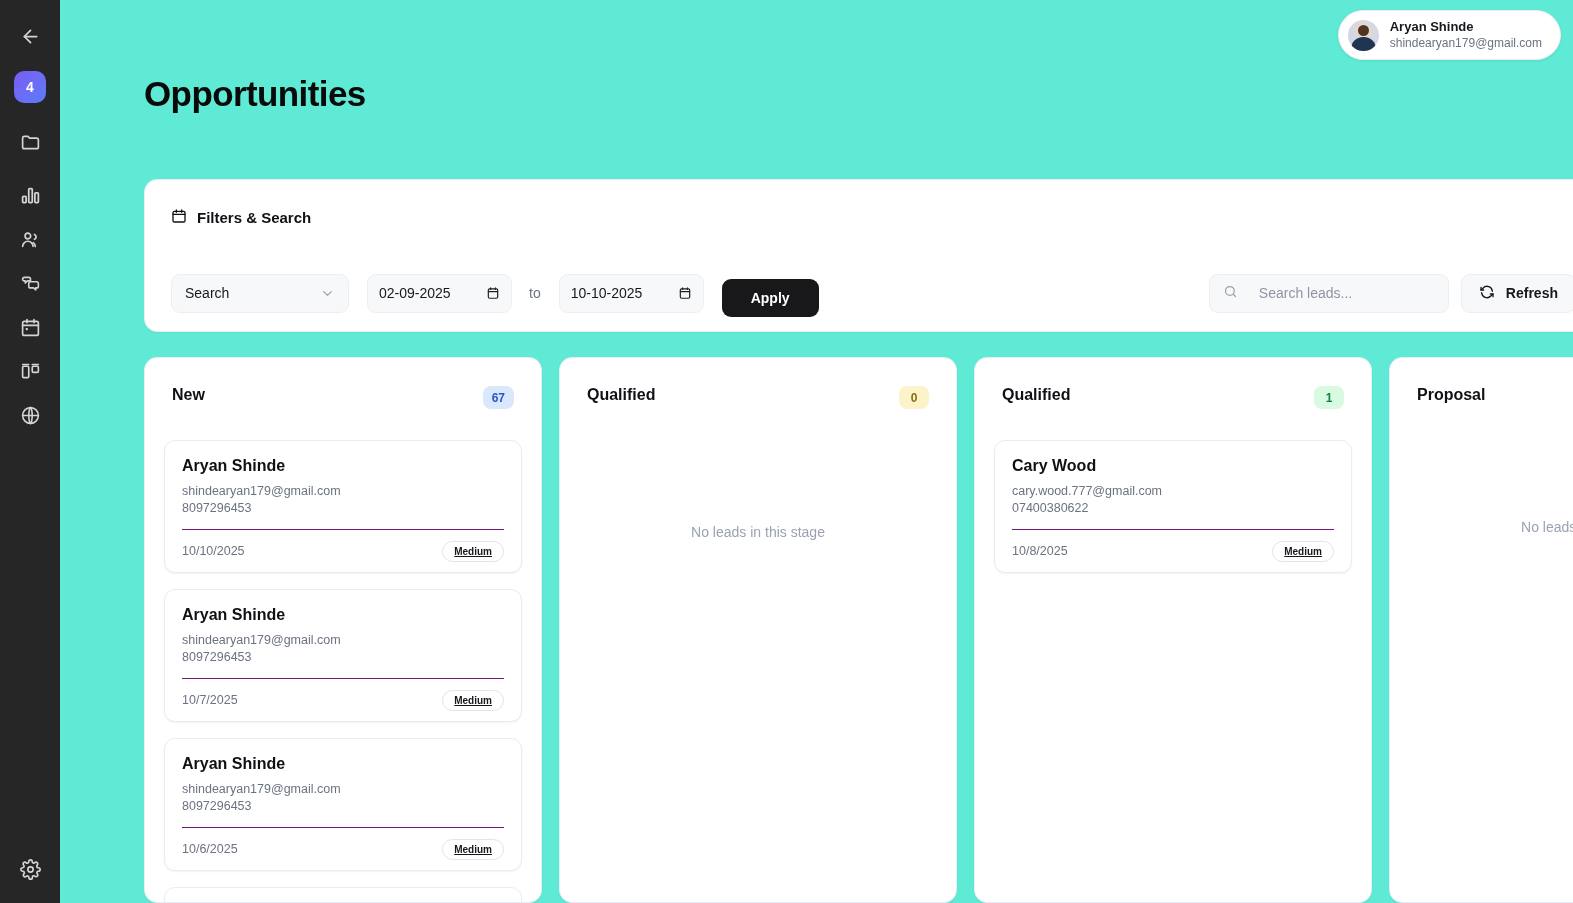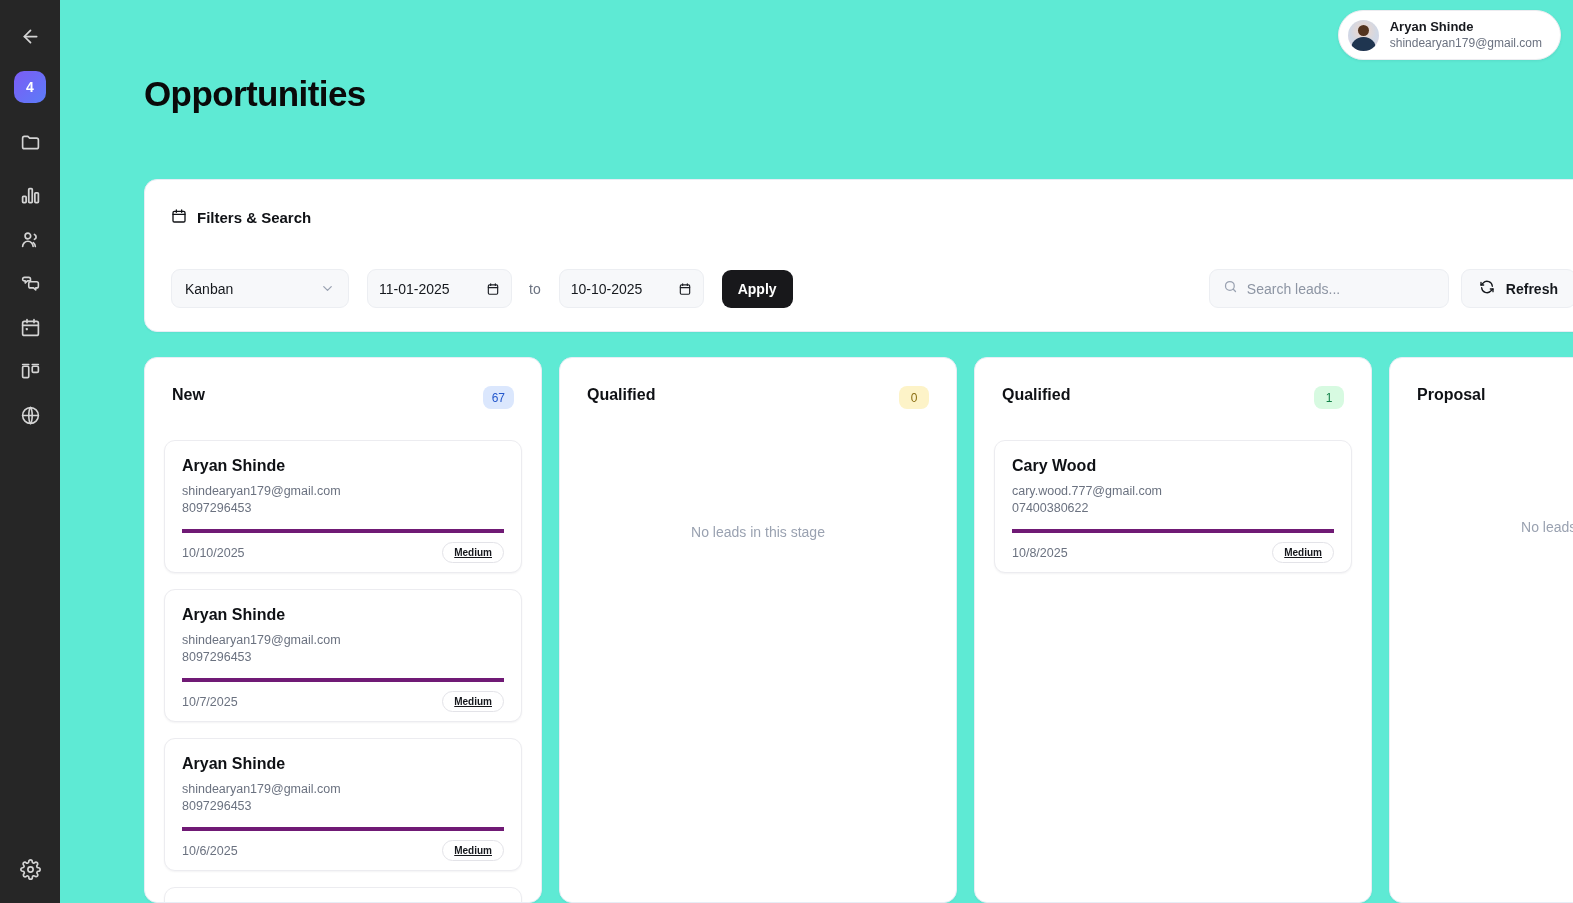--- a/index.html
+++ b/index.html
@@ -117,31 +117,32 @@
   .select-ctl .chev svg { width: 15px; height: 15px; }
   .date-ctl {
     width: 145px; padding: 0 11px; margin-left: 18px;
     justify-content: space-between; cursor: text;
     font-variant-numeric: tabular-nums;
   }
   .date-ctl .cal { color: #1c1f25; display: flex; }
   .date-ctl .cal svg { width: 14px; height: 14px; }
   .to-word { font-size: 14px; color: #6b7280; margin-left: 17px; }
   .apply-btn {
-    height: 38px; margin-left: 18px; padding: 0 16px;
+    height: 38px; margin-left: 18px; padding: 0 29px;
     background: #18181b; color: #ffffff;
     border: none; border-radius: 9px;
     font-size: 14px; font-weight: 700; cursor: pointer;
     font-family: inherit;
+    margin-top: 10px;
   }
   .right-group { margin-left: auto; display: flex; align-items: center; }
   .search-box {
     width: 240px; height: 39px; border-radius: 9px;
     background: #f7f8fa; border: 1px solid #eceef2;
-    display: flex; align-items: center; gap: 9px; padding: 0 13px;
+    display: flex; align-items: center; gap: 21px; padding: 0 13px;
   }
   .search-box svg { width: 15px; height: 15px; color: #9aa2b1; flex:0 0 15px; }
   .search-box input {
     border: none; outline: none; background: transparent;
     font-size: 14px; color: #15181d; width: 100%;
     font-family: inherit;
   }
   .search-box input::placeholder { color: #8d95a3; }
   .refresh-btn {
     height: 39px; margin-left: 12px; padding: 0 17px;
@@ -170,41 +171,41 @@
   }
   .col-head {
     display: flex; align-items: flex-start; justify-content: space-between;
     padding: 28px 27px 0 27px;
   }
   .col-title { font-size: 16px; font-weight: 700; color: #0f1115; }
   .col-count {
     min-width: 30px; height: 23px; padding: 0 9px;
     border-radius: 8px;
     display: flex; align-items: center; justify-content: center;
-    font-size: 12px; font-weight: 400;
+    font-size: 12px; font-weight: 700;
   }
   .col-body { padding: 31px 19px 0 19px; }
   .empty-msg {
     text-align: center; font-size: 14px; color: #9aa2b1;
     padding-top: 84px;
   }
   .lead-card {
     background: #ffffff;
     border: 1px solid #ececf0;
     border-radius: 11px;
     box-shadow: 0 1px 2px rgba(16,24,40,.05);
     padding: 16px 17px 0 17px;
     margin-bottom: 16px;
     cursor: grab;
   }
   .lead-name { font-size: 16px; font-weight: 700; color: #0f1115; }
   .lead-mail { font-size: 12.5px; color: #6b7280; margin-top: 8px; line-height: 1.32; }
   .lead-phone { font-size: 12.5px; color: #6b7280; line-height: 1.32; }
   .lead-foot {
-    margin-top: 13px; border-top: 4px solid #701a75;
+    margin-top: 13px; border-top: 1px solid #701a75;
     height: 43px;
     display: flex; align-items: center; justify-content: space-between;
   }
   .lead-date { font-size: 12.5px; color: #6b7280; }
   .prio {
     border: 1px solid #e3e3e8; border-radius: 999px;
     padding: 4px 11px; font-size: 10px; font-weight: 700; color: #16181d;
     background: #ffffff;
     text-decoration: underline;
   }
@@ -302,30 +303,30 @@
             <rect x="3" y="5" width="18" height="16" rx="2"></rect>
             <path d="M3 9.5h18"></path>
             <path d="M8 3v3.5M16 3v3.5"></path>
           </svg>
       </span>
       <span>Filters &amp; Search</span>
     </div>
 
     <div class="filters-row">
       <div class="ctl select-ctl">
-        <span>Kanban</span>
+        <span>Search</span>
         <span class="chev">
           <svg viewBox="0 0 24 24" fill="none" stroke="currentColor" stroke-width="2" stroke-linecap="round" stroke-linejoin="round">
               <path d="M6 9l6 6 6-6"></path>
             </svg>
         </span>
       </div>
 
       <div class="ctl date-ctl">
-        <span>11-01-2025</span>
+        <span>02-09-2025</span>
         <span class="cal">
           <svg viewBox="0 0 24 24" fill="none" stroke="currentColor" stroke-width="2" stroke-linecap="round" stroke-linejoin="round">
               <rect x="4" y="5" width="16" height="16" rx="2"></rect>
               <path d="M4 9.5h16"></path>
               <path d="M8 3v3M16 3v3"></path>
             </svg>
         </span>
       </div>
 
       <div class="to-word">to</div>

